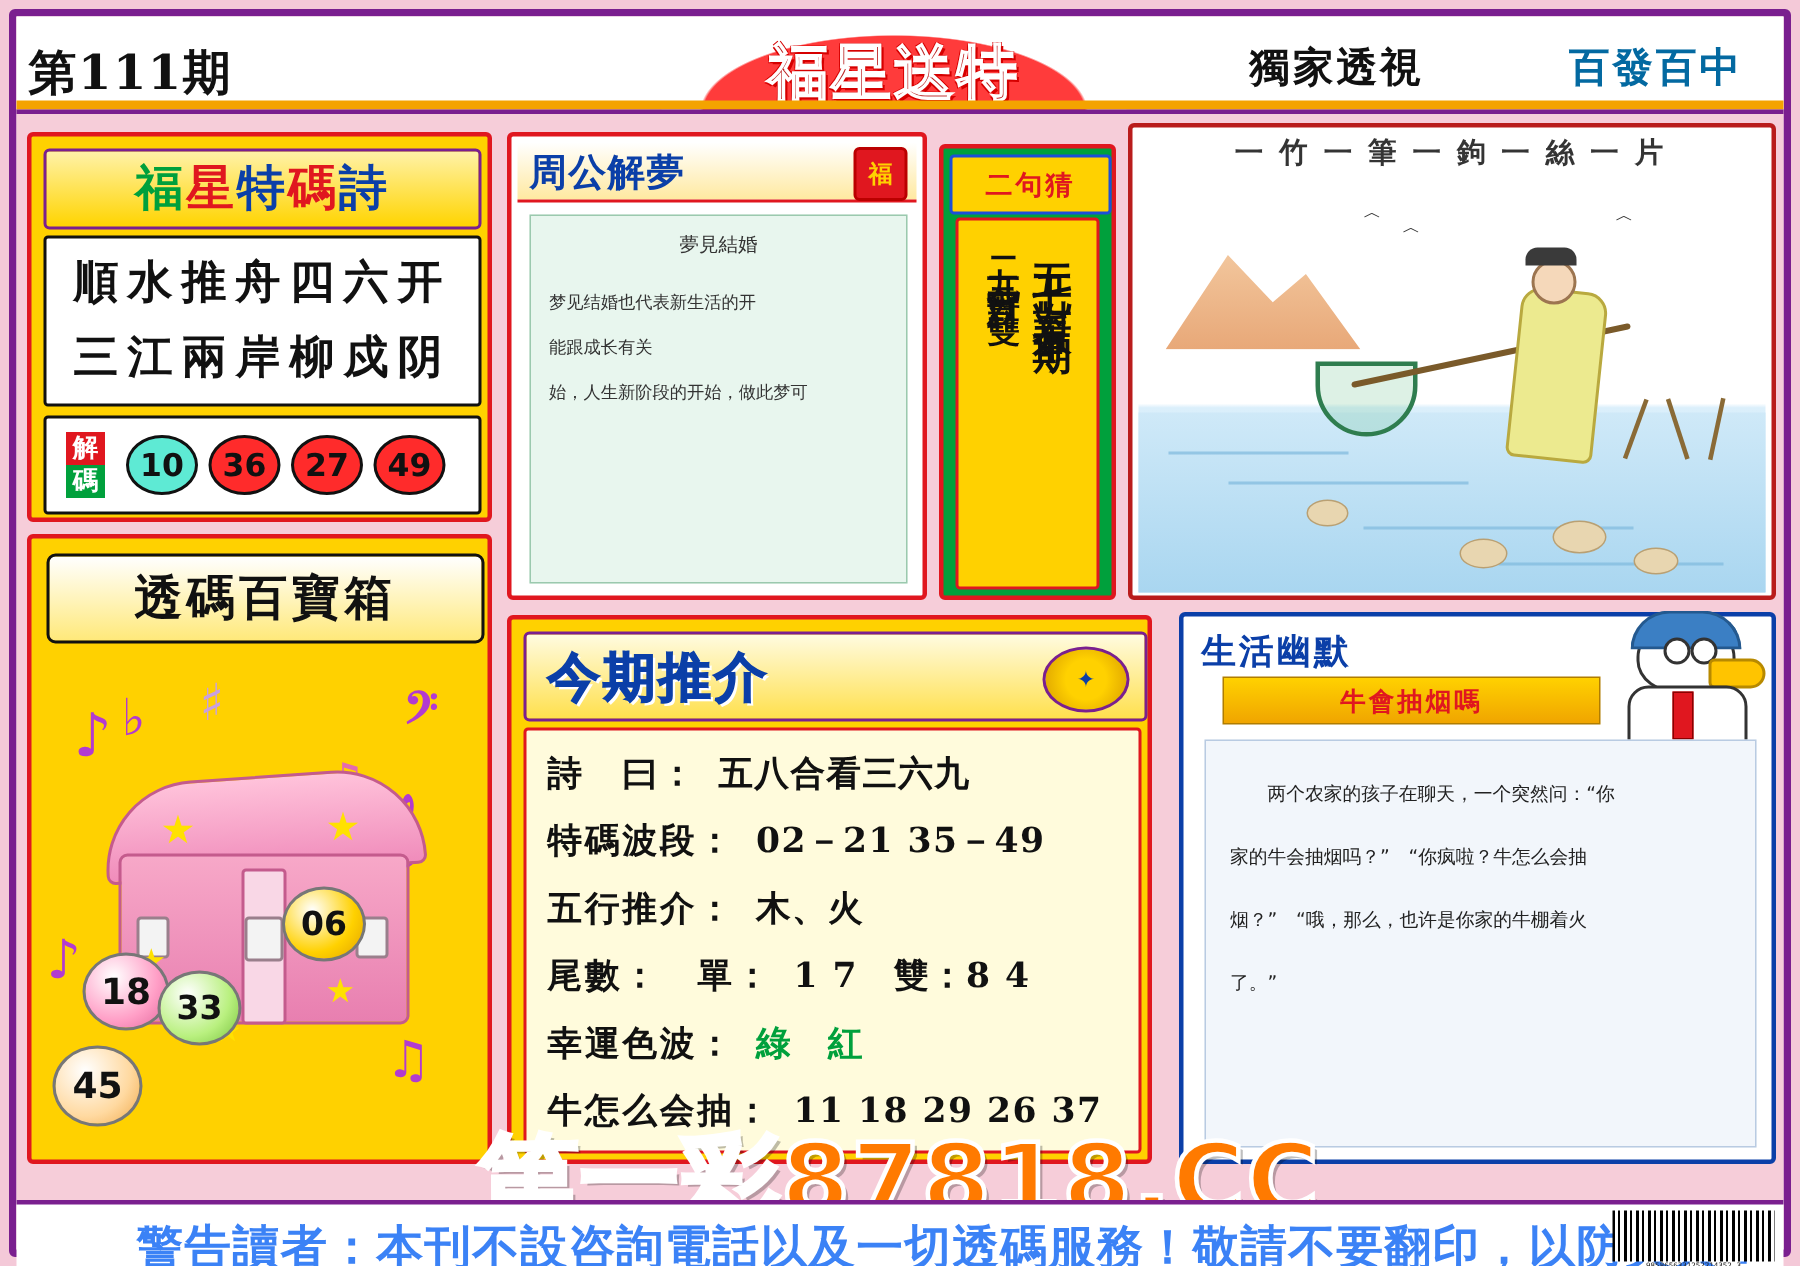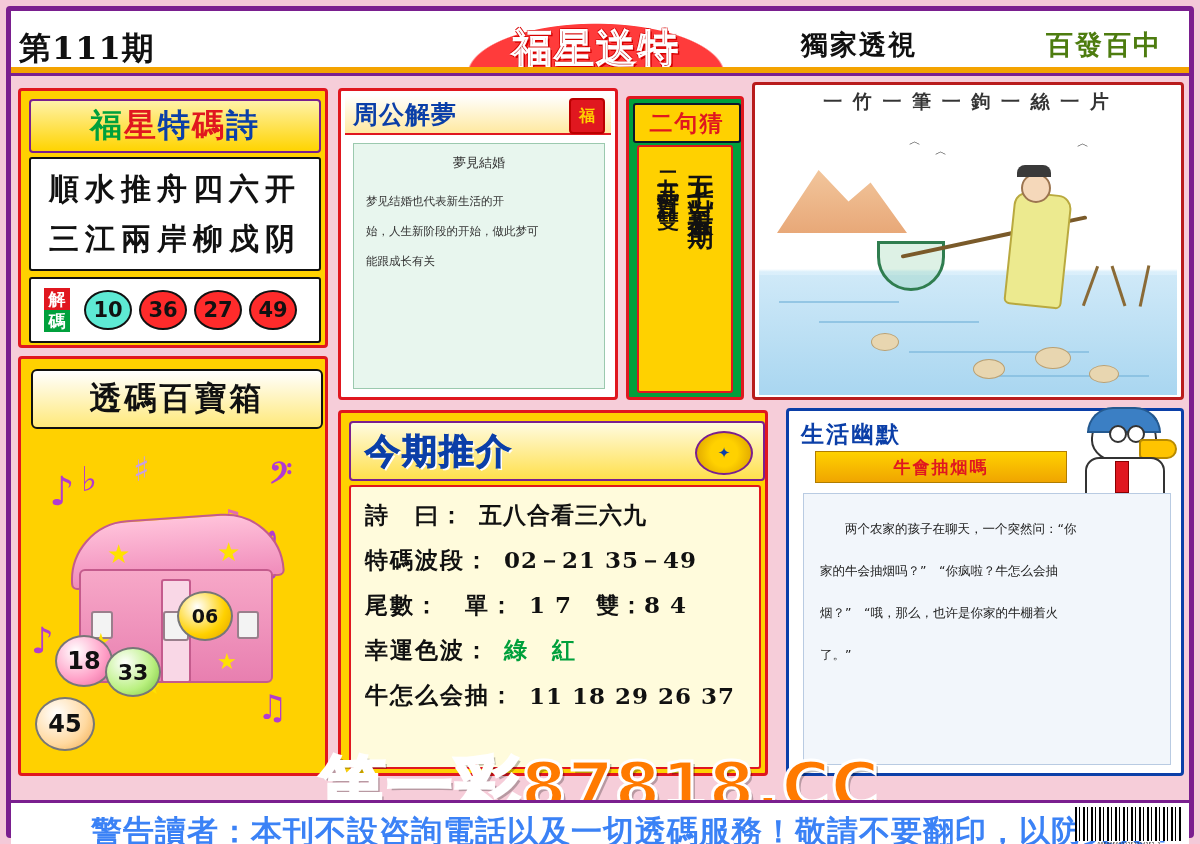--- a/index.html
+++ b/index.html
@@ -44,28 +44,28 @@
   }
   .logo-text{
     position:absolute;left:0;top:8px;width:310px;text-align:center;
     font-family:"DejaVu Serif","Liberation Serif",serif;
     font-size:40px;font-weight:bold;color:#b91c1c;
     -webkit-text-stroke:1px #ffffff;
     letter-spacing:2px;
     text-shadow:2px 2px 0 #d60000,-1px -1px 0 #d60000,1px -1px 0 #d60000,-1px 1px 0 #d60000;
   }
   .hdr-mid{
-    position:absolute;left:790px;top:16px;
+    position:absolute;left:822px;top:16px;
     font-family:"DejaVu Serif","Liberation Serif",serif;
     font-size:27px;font-weight:bold;color:#111;letter-spacing:2px;
   }
   .hdr-right{
     position:absolute;left:1035px;top:16px;
     font-family:"DejaVu Serif","Liberation Serif",serif;
-    font-size:27px;font-weight:bold;color:#4d7c0f;letter-spacing:2px;
+    font-size:27px;font-weight:bold;color:#0369a1;letter-spacing:2px;
   }
   .hdr-rule{
     position:absolute;left:11px;top:67px;width:1178px;height:6px;background:#f4a300;
   }
   .hdr-rule2{
     position:absolute;left:11px;top:73px;width:1178px;height:3px;background:#7a1f8f;
   }
 
   
   .panel{position:absolute;box-sizing:border-box;}
@@ -242,24 +242,24 @@
   .tj-row .v{margin-left:14px;letter-spacing:1px;}
   .tj-row .v.green{color:#00a03c;}
 
   
   #erju-box{
     left:626px;top:96px;width:118px;height:304px;
     background:#00a03c;border:3px solid #e0171f;border-radius:4px;
   }
   .erju-head{
     position:absolute;left:4px;top:4px;width:104px;height:36px;
-    background:#ffd100;border:2px solid #0f172a;border-radius:3px;
-    display:flex;align-items:center;justify-content:center;
-    font-family:"DejaVu Serif","Liberation Serif",serif;
-    font-size:23px;font-weight:bold;color:#e0171f;letter-spacing:2px;
+    background:#ffd100;border:2px solid #1d4ed8;border-radius:3px;
+    display:flex;align-items:center;justify-content:center;
+    font-family:"DejaVu Serif","Liberation Serif",serif;
+    font-size:18px;font-weight:bold;color:#e0171f;letter-spacing:2px;
   }
   .erju-body{
     position:absolute;left:8px;top:46px;width:96px;height:248px;
     background:#ffd100;border:2px solid #e0171f;border-radius:3px;
     display:flex;flex-direction:row-reverse;justify-content:center;gap:6px;
     padding-top:8px;box-sizing:border-box;
   }
   .vcol{
     writing-mode:vertical-rl;text-orientation:upright;
     font-family:"DejaVu Serif","Liberation Serif",serif;
@@ -464,37 +464,37 @@
       <div class="lockplate"></div>
       <div class="lockplate2"></div>
       <div class="lockplate3"></div>
 
       <div class="star" style="left:86px;top:110px;">★</div>
       <div class="star" style="left:196px;top:108px;">★</div>
       <div class="star" style="left:70px;top:200px;font-size:22px;">★</div>
       <div class="star" style="left:196px;top:220px;font-size:22px;">★</div>
       <div class="star" style="left:122px;top:246px;font-size:20px;">★</div>
 
-      <div class="tball" style="left:156px;top:162px;width:52px;height:46px;background:radial-gradient(circle at 35% 30%,#fff,#ffd100 60%,#e0a000);font-size:19px;">06</div>
+      <div class="tball" style="left:167px;top:162px;width:52px;height:46px;background:radial-gradient(circle at 35% 30%,#fff,#ffd100 60%,#e0a000);font-size:22px;">06</div>
       <div class="tball" style="left:34px;top:206px;width:54px;height:48px;background:radial-gradient(circle at 35% 30%,#fff,#ff9ec6 60%,#e3679c);font-size:24px;">18</div>
       <div class="tball" style="left:84px;top:218px;width:52px;height:46px;background:radial-gradient(circle at 35% 30%,#fff,#b9f07f 60%,#77c23c);font-size:22px;">33</div>
       <div class="tball" style="left:14px;top:268px;width:56px;height:50px;background:radial-gradient(circle at 35% 30%,#fff,#ffd9a0 60%,#f0a94a);font-size:24px;">45</div>
     </div>
   </div>
 
   <div class="panel" id="dream-box">
     <div class="dream-head">
       <div class="t">周公解夢</div>
       <div class="lantern">福</div>
     </div>
     <div class="dream-body">
       <div class="dream-sub">夢見結婚</div>
       <div class="dream-p">梦见结婚也代表新生活的开</div>
+      <div class="dream-p">能跟成长有关</div>
       <div class="dream-p">始，人生新阶段的开始，做此梦可</div>
-      <div class="dream-p">能跟成长有关</div>
     </div>
   </div>
 
   <div class="panel" id="erju-box">
     <div class="erju-head">二句猜</div>
     <div class="erju-body">
       <div class="vcol big">五七一對看本期</div>
       <div class="vcol">二九三宵對一雙</div>
     </div>
   </div>
@@ -505,20 +505,24 @@
       <div class="tj-emblem">✦</div>
     </div>
     <div class="tj-body">
       <div class="tj-row">
         <span class="k">詩　曰：</span>
         <span class="v">五八合看三六九</span>
       </div>
       <div class="tj-row">
         <span class="k">特碼波段：</span>
         <span class="v">02－21 35－49</span>
+      </div>
+      <div class="tj-row">
+        <span class="k">五行推介：</span>
+        <span class="v">木、火</span>
       </div>
       <div class="tj-row">
         <span class="k">尾數：　單：</span>
         <span class="v">1 7　雙：8 4</span>
       </div>
       <div class="tj-row">
         <span class="k">幸運色波：</span>
         <span class="v green">綠　紅</span>
       </div>
       <div class="tj-row">

